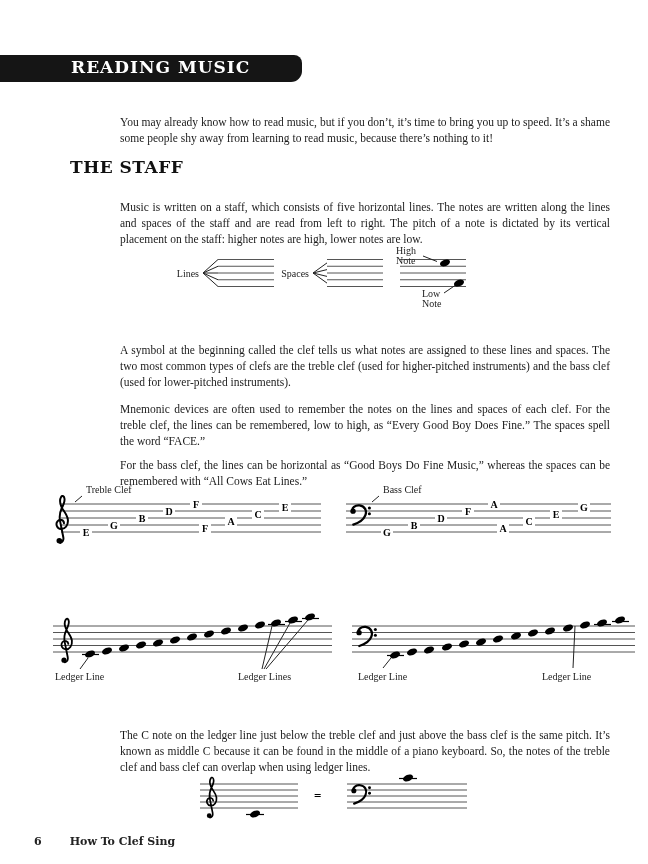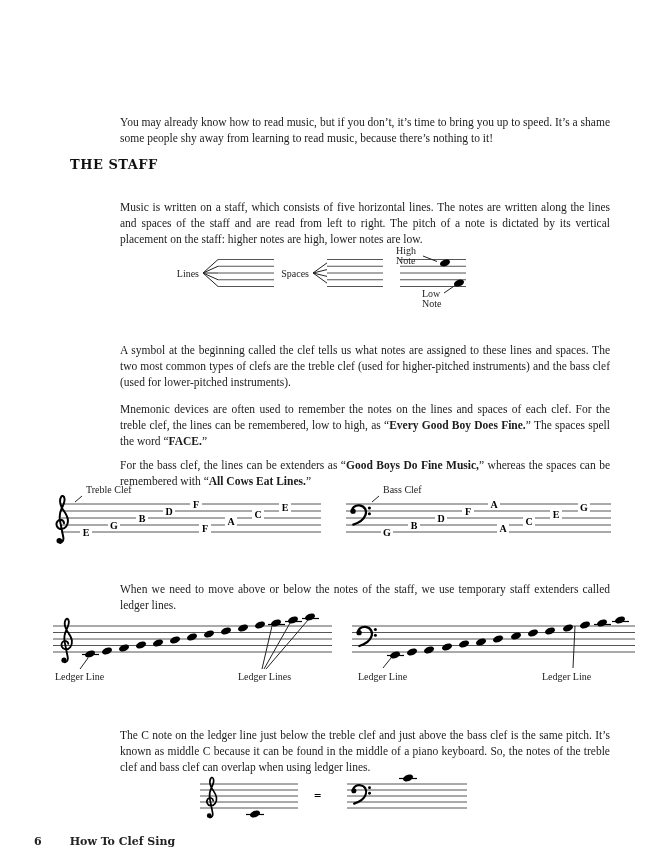--- a/index.html
+++ b/index.html
@@ -22,42 +22,45 @@
     font-family:"DejaVu Serif", serif;font-weight:bold;
     font-size:17px;letter-spacing:1px;color:#ffffff;white-space:nowrap;
   }
   .body-par{
     position:absolute;left:88px;width:490px;
     font-size:11.5px;line-height:16px;text-align:justify;margin-left:32px;
   }
   .section-heading{
     position:absolute;left:70px;top:157px;
     font-family:"DejaVu Serif", serif;font-weight:bold;
-    font-size:13px;letter-spacing:.5px;color:#111;
+    font-size:17px;letter-spacing:.5px;color:#111;
   }
   .seg-i{}
-  .seg-b{font-weight:bold;}
+  .seg-b{font-weight:normal;}
   .diagram{position:absolute;}
   .dg-label{font-family:"Liberation Serif", serif;font-size:10px;fill:#222;}
   .dg-letter{font-family:"Liberation Serif", serif;font-size:10px;font-weight:bold;fill:#000;}
   .staffline{stroke:#555;stroke-width:1;}
   .arrowline{stroke:#222;stroke-width:1;fill:none;}
   .ledgerline{stroke:#000;stroke-width:1.2;}
   .clefstroke{fill:none;stroke:#000;stroke-linecap:round;}
   .eq-sign{font-family:"Liberation Serif", serif;font-weight:bold;font-size:13px;fill:#000;}
   .footer{
     position:absolute;left:34px;top:835px;display:flex;gap:28px;
     font-family:"DejaVu Serif", serif;font-weight:bold;font-size:11px;color:#222;
   }
 </style>
 </head>
 <body>
 
 <div class="page">
 
+  <div class="title-bar">
+    <div class="title-text">READING MUSIC</div>
+  </div>
 
   <p class="body-par" style="top:102px"><span>You may already know how to read music, but if you don’t, it’s time to bring you up to speed. It’s a shame some people shy away from learning to read music, because there’s nothing to it!</span></p>
 
   <div class="section-heading">THE STAFF</div>
 
   <p class="body-par" style="top:187px"><span>Music is written on a </span><span class="seg-i">staff</span><span>, which consists of five horizontal lines. The notes are written along the </span><span class="seg-i">lines</span><span> and </span><span class="seg-i">spaces</span><span> of the staff and are read from left to right. The pitch of a note is dictated by its vertical placement on the staff: higher notes are high, lower notes are low.</span></p>
 
   <svg class="diagram" style="left:160px;top:244px" width="320" height="76" viewBox="0 0 320 76">
     <defs>
       <g id="notehead">
@@ -108,21 +111,21 @@
     <use href="#notehead" transform="translate(285,18.9)"></use>
     <text class="dg-label" x="262" y="53">Low</text>
     <text class="dg-label" x="262" y="63">Note</text>
     <line class="arrowline" x1="284" y1="49" x2="295" y2="41.5"></line>
     <use href="#notehead" transform="translate(299,39.1)"></use>
   </svg>
 
   <p class="body-par" style="top:330px"><span>A symbol at the beginning called the </span><span class="seg-i">clef</span><span> tells us what notes are assigned to these lines and spaces. The two most common types of clefs are the </span><span class="seg-i">treble clef</span><span> (used for higher-pitched instruments) and the </span><span class="seg-i">bass clef</span><span> (used for lower-pitched instruments).</span></p>
 
   <p class="body-par" style="top:389px"><span>Mnemonic devices are often used to remember the notes on the lines and spaces of each clef. For the treble clef, the lines can be remembered, low to high, as “</span><span class="seg-b">Every Good Boy Does Fine.</span><span>” The spaces spell the word “</span><span class="seg-b">FACE.</span><span>”</span></p>
-  <p class="body-par" style="top:445px"><span>For the bass clef, the lines can be extenders as “</span><span class="seg-b">Good Boys Do Fine Music,</span><span>” whereas the spaces can be remembered with “</span><span class="seg-b">All Cows Eat Lines.</span><span>”</span></p>
+  <p class="body-par" style="top:445px"><span>For the bass clef, the lines can be horizontal as “</span><span class="seg-b">Good Boys Do Fine Music,</span><span>” whereas the spaces can be remembered with “</span><span class="seg-b">All Cows Eat Lines.</span><span>”</span></p>
 
   <svg class="diagram" style="left:28px;top:483px" width="605" height="66" viewBox="0 0 605 66">
 
     <g>
       <line class="staffline" x1="33" y1="21" x2="293" y2="21"></line>
       <line class="staffline" x1="33" y1="28" x2="293" y2="28"></line>
       <line class="staffline" x1="33" y1="35" x2="293" y2="35"></line>
       <line class="staffline" x1="33" y1="42" x2="293" y2="42"></line>
       <line class="staffline" x1="33" y1="49" x2="293" y2="49"></line>
       <use href="#gclef" x="24" y="10" width="20" height="54"></use>
@@ -175,21 +178,20 @@
         <rect x="495" y="34" width="12" height="9" fill="#fff"></rect>
           <text class="dg-letter" x="501" y="42" text-anchor="middle">C</text>
         <rect x="522" y="27" width="12" height="9" fill="#fff"></rect>
           <text class="dg-letter" x="528" y="35" text-anchor="middle">E</text>
         <rect x="550" y="20" width="12" height="9" fill="#fff"></rect>
           <text class="dg-letter" x="556" y="28" text-anchor="middle">G</text>
       </g>
     </g>
   </svg>
 
-  <p class="body-par" style="top:569px"><span>When we need to move above or below the notes of the staff, we use temporary staff extenders called </span><span class="seg-i">ledger lines</span><span>.</span></p>
 
   <svg class="diagram" style="left:28px;top:608px" width="612" height="78" viewBox="0 0 612 78">
 
     <g>
       <line class="staffline" x1="25" y1="18" x2="304" y2="18"></line>
       <line class="staffline" x1="25" y1="24.5" x2="304" y2="24.5"></line>
       <line class="staffline" x1="25" y1="31" x2="304" y2="31"></line>
       <line class="staffline" x1="25" y1="37.5" x2="304" y2="37.5"></line>
       <line class="staffline" x1="25" y1="44" x2="304" y2="44"></line>
       <use href="#gclef" x="29" y="8" width="19" height="50"></use>

